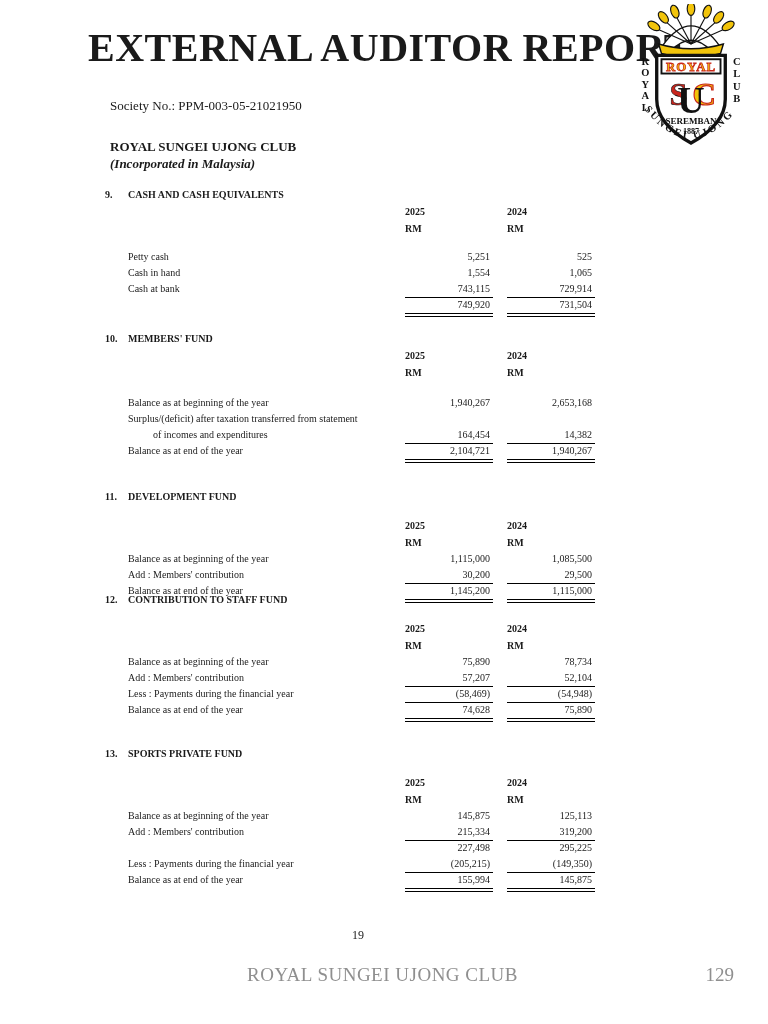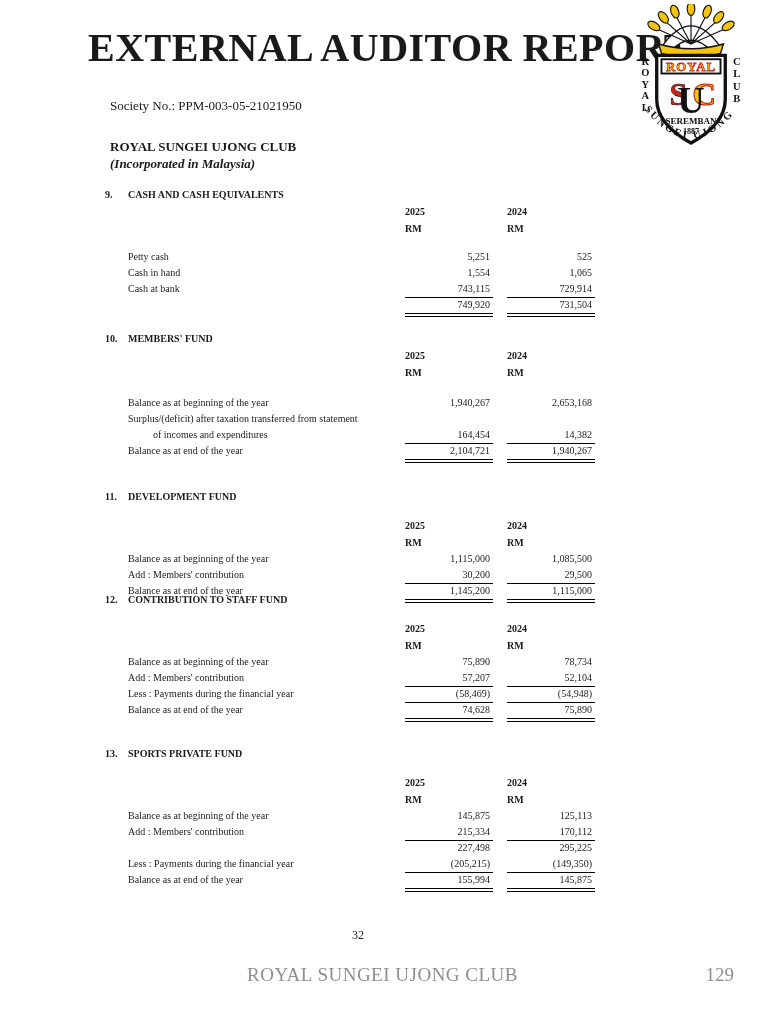--- a/index.html
+++ b/index.html
@@ -287,21 +287,21 @@
           <div class="t-row">
     <div class="t-label">Balance as at beginning of the year</div>
     <div class="t-val">145,875</div>
     <div class="t-gap"></div>
     <div class="t-val">125,113</div>
   </div>
           <div class="t-row">
     <div class="t-label">Add : Members' contribution</div>
     <div class="t-val rule-single">215,334</div>
     <div class="t-gap"></div>
-    <div class="t-val rule-single">170,112</div>
+    <div class="t-val rule-single">319,200</div>
   </div>
           <div class="t-row">
     <div class="t-label"></div>
     <div class="t-val">227,498</div>
     <div class="t-gap"></div>
     <div class="t-val">295,225</div>
   </div>
           <div class="t-row">
     <div class="t-label">Less : Payments during the financial year</div>
     <div class="t-val rule-single">(205,215)</div>
@@ -311,17 +311,17 @@
           <div class="t-row">
     <div class="t-label">Balance as at end of the year</div>
     <div class="t-val rule-double">155,994</div>
     <div class="t-gap"></div>
     <div class="t-val rule-double">145,875</div>
   </div>
         </div>
   </section>
     </div>
 
-  <div class="page-num">32</div>
+  <div class="page-num">19</div>
   <div class="footer-club">ROYAL SUNGEI UJONG CLUB</div>
   <div class="footer-page">129</div>
 
 </div>
 
 </body></html>

